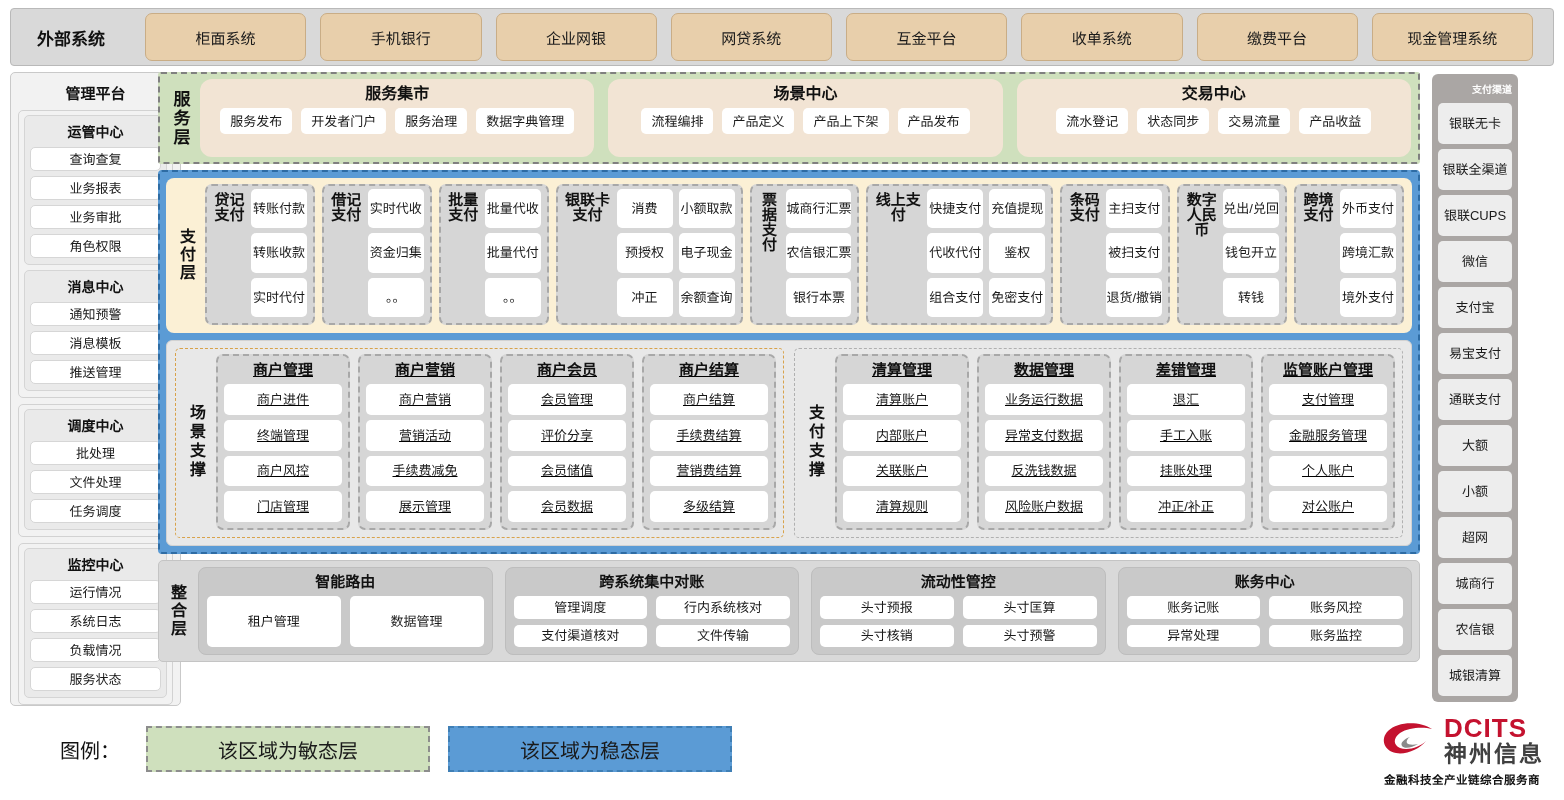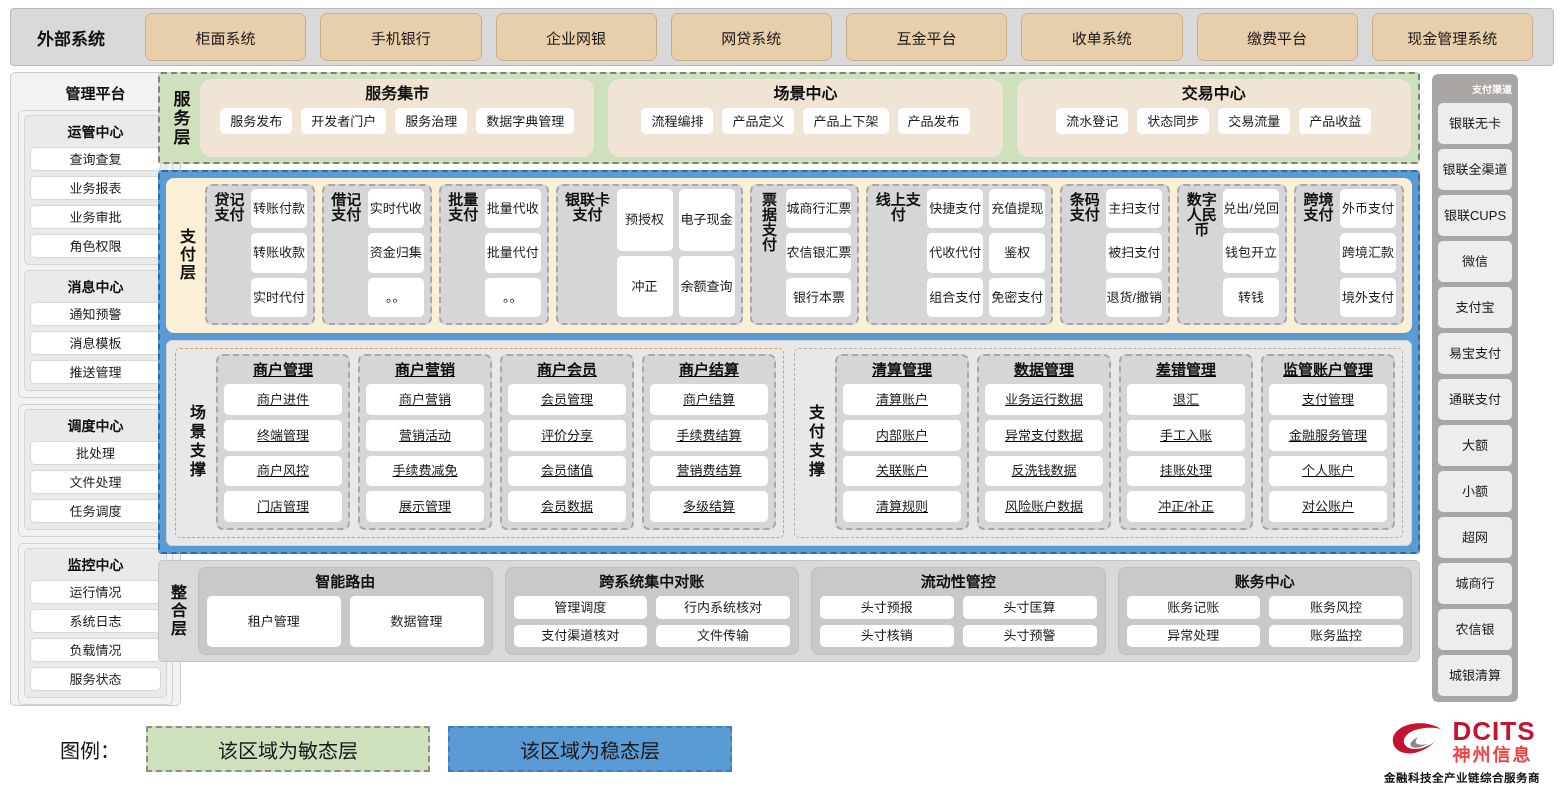--- a/index.html
+++ b/index.html
@@ -258,21 +258,21 @@
     display: flex; flex-direction: column; align-items: center;
     justify-content: center; gap: 2px;
   }
   #logo .logo-row { display: flex; align-items: center; gap: 6px; }
   #logo .logo-text { display: flex; flex-direction: column; line-height: 1; }
   #logo .logo-en {
     font-size: 26px; font-weight: bold; color: #c4122f;
     letter-spacing: 1px; font-family: "Liberation Sans", sans-serif;
   }
   #logo .logo-cn {
-    font-size: 18px; font-weight: bold; color: #ef4444; letter-spacing: 2px;
+    font-size: 23px; font-weight: bold; color: #404040; letter-spacing: 2px;
     margin-top: 2px;
   }
   #logo .logo-tag {
     font-size: 11.5px; font-weight: bold; color: #111; letter-spacing: 0.5px;
     margin-top: 3px;
   }
 </style>
 </head>
 <body>
 
@@ -417,20 +417,24 @@
                     <div class="chip">批量代付</div>
                   </div>
                   <div class="prow">
                     <div class="chip">。。</div>
                   </div>
                 </div>
               </div>
               <div class="pay-col" style="flex: 1.82 1 0px;">
                 <div class="grp-title">银联卡支付</div>
                 <div class="pay-rows">
+                  <div class="prow">
+                    <div class="chip">消费</div>
+                    <div class="chip">小额取款</div>
+                  </div>
                   <div class="prow">
                     <div class="chip">预授权</div>
                     <div class="chip">电子现金</div>
                   </div>
                   <div class="prow">
                     <div class="chip">冲正</div>
                     <div class="chip">余额查询</div>
                   </div>
                 </div>
               </div>

